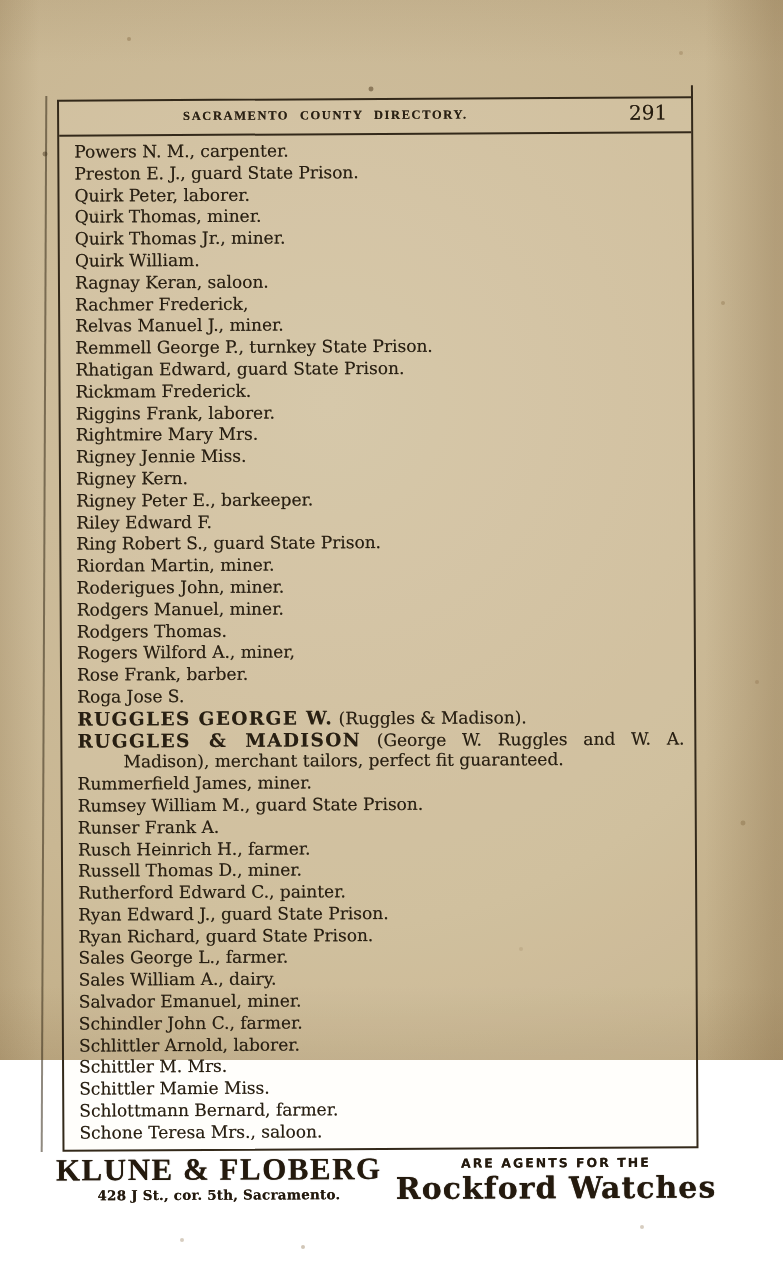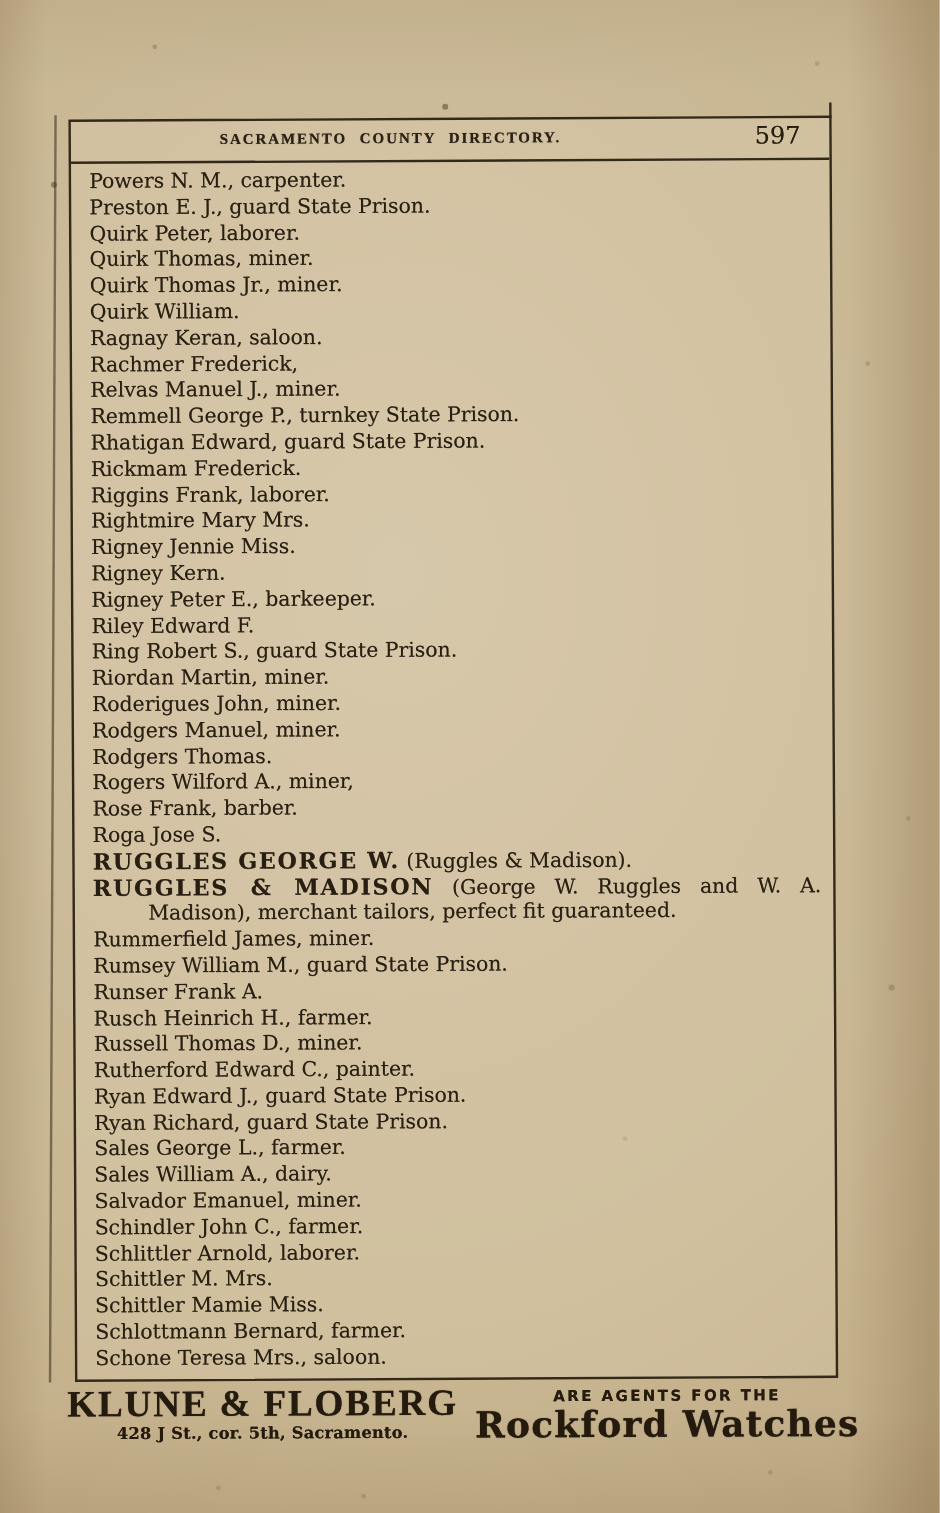--- a/index.html
+++ b/index.html
@@ -3,21 +3,21 @@
 <meta charset="utf-8">
 <style>
   html, body { margin: 0; padding: 0; }
   body {
     width: 783px; height: 1261px;
     font-family: "DejaVu Serif", "Liberation Serif", serif;
     overflow: hidden;
   }
   .sheet {
     position: relative;
-    width: 783px; height: 1261px;
+    width: 783px; height: 1060px;
     background:
       linear-gradient(90deg, rgba(125,98,60,0.20) 0%, rgba(125,98,60,0.0) 5%, rgba(125,98,60,0.0) 90%, rgba(125,98,60,0.30) 99%),
       linear-gradient(180deg, rgba(125,98,60,0.10) 0%, rgba(125,98,60,0.0) 6%, rgba(125,98,60,0.0) 93%, rgba(125,98,60,0.16) 100%),
       radial-gradient(ellipse 120% 90% at 42% 38%, #d0c0a1 0%, #c9b793 55%, #bfab84 85%, #b49d74 100%);
   }
   
   .specks {
     position: absolute; left: 0; top: 0; width: 2px; height: 2px;
     border-radius: 50%; background: transparent; pointer-events: none;
     box-shadow:
@@ -134,21 +134,21 @@
 
   <div class="specks"></div>
 
   <div class="margin-line"></div>
 
   <div class="content-box">
     <div class="overshoot"></div>
 
     <div class="page-header">
       <span class="page-title">SACRAMENTO COUNTY DIRECTORY.</span>
-      <span class="page-number">597</span>
+      <span class="page-number">291</span>
     </div>
 
     <div class="listing" id="listing">
         <div class="entry-line">Powers N. M., carpenter.</div>
         <div class="entry-line">Preston E. J., guard State Prison.</div>
         <div class="entry-line">Quirk Peter, laborer.</div>
         <div class="entry-line">Quirk Thomas, miner.</div>
         <div class="entry-line">Quirk Thomas Jr., miner.</div>
         <div class="entry-line">Quirk William.</div>
         <div class="entry-line">Ragnay Keran, saloon.</div>

